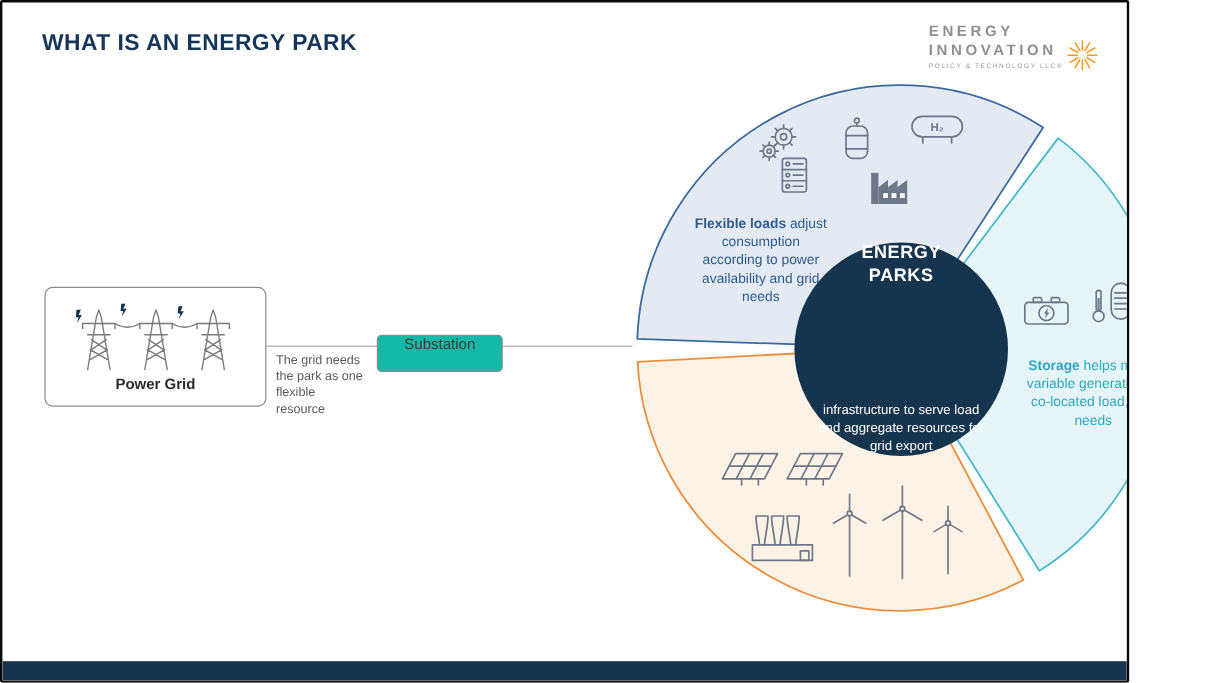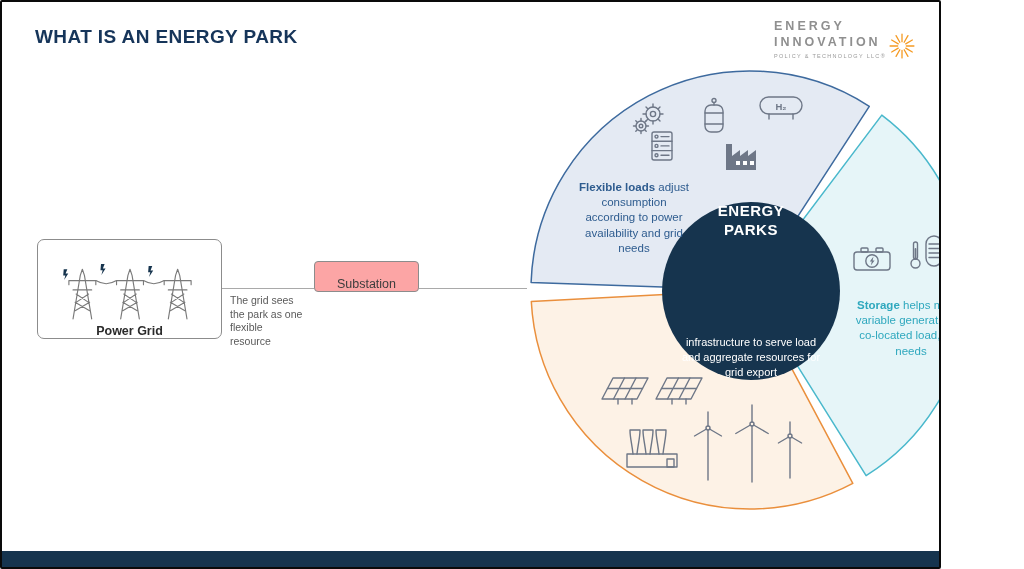--- a/index.html
+++ b/index.html
@@ -13,34 +13,34 @@
            color:#16355A; letter-spacing:.4px; }
 
   .logo { position:absolute; top:16px; right:24px; }
   .logo-row { display:flex; align-items:flex-end; }
   .logo-line { font-size:12.5px; font-weight:bold; letter-spacing:3px; line-height:1.3; color:#8F8F8F; }
   .logo-tagline { font-size:5.5px; letter-spacing:1.3px; color:#9A9A9A; margin-top:2px; }
   .sunburst { margin-left:3px; margin-top:-1px; }
 
   .grid-box { position:absolute; left:35px; top:237px; width:185px; height:100px;
               border:1.5px solid #8C8C8C; border-radius:7px; background:#fff;
-              display:flex; flex-direction:column; align-items:center; justify-content:flex-end; }
+              display:flex; flex-direction:column; align-items:center; justify-content:center; }
   .grid-label { font-size:12.5px; font-weight:bold; color:#2B2B2B; margin-top:3px; }
 
   .connector { position:absolute; border-top:1.5px solid #A9A9A9; height:0; }
   .c1 { left:220px; top:286px; width:92px; }
   .c2 { left:417px; top:286px; width:108px; }
 
   .note { position:absolute; font-size:10.5px; color:#5A5A5A; line-height:1.3; }
   .n1 { left:228px; top:292px; width:74px; }
   .n2 { left:428px; top:292px; width:94px; }
 
-  .substation { position:absolute; left:312px; top:259px; width:105px; height:31px;
-                border:1.5px solid #8C8C8C; border-radius:4px; background:#fca5a5;
-                display:flex; align-items:flex-end; justify-content:center;
+  .substation { position:absolute; left:312px; top:277px; width:105px; height:31px;
+                border:1.5px solid #8C8C8C; border-radius:4px; background:#14b8a6;
+                display:flex; align-items:flex-start; justify-content:center;
                 font-size:12.5px; color:#3D3D3D; }
 
   .pie { position:absolute; left:522px; top:62px; width:452px; height:452px; }
   .pie-svg { position:absolute; left:0; top:0; }
 
   .seg-text { position:absolute; text-align:center; font-size:11.5px; line-height:1.32; }
   .seg-text b { font-weight:bold; }
   .st-flex  { left:53px;  top:116px; width:114px; color:#2E5C8F; }
   .st-renew { left:38px;  top:232px; width:112px; color:#E87722; }
   .st-store { left:328px; top:234px; width:118px; color:#2FA8BE; }
@@ -86,21 +86,21 @@
       <g>
         <polygon points="0,0 3.5,0 1.8,4.2 4.4,4.2 0.4,10.5 1.6,6 -0.5,6" fill="#16344E" transform="translate(42,1)"></polygon>
         <polygon points="0,0 3.5,0 1.8,4.2 4.4,4.2 0.4,10.5 1.6,6 -0.5,6" fill="#16344E" transform="translate(88,3)"></polygon>
         <polygon points="0,0 3.5,0 1.8,4.2 4.4,4.2 0.4,10.5 1.6,6 -0.5,6" fill="#16344E" transform="translate(6,6)"></polygon>
       </g>
     </svg>
     <div class="grid-label">Power Grid</div>
   </div>
 
   <div class="connector c1"></div>
-  <div class="note n1">The grid sees the park as one flexible resource</div>
+  <div class="note n1">The grid needs the park as one flexible resource</div>
 
   <div class="substation">
     <span>Substation</span>
   </div>
 
   <div class="connector c2"></div>
 
   <div class="pie">
     <svg class="pie-svg" width="452" height="452" viewBox="0 0 452 452">
       <path d="M226 226 L7.1 218.4 A219 219 0 0 1 345.3 42.3 Z" stroke="#3D6A9E" stroke-width="1.5" stroke-linejoin="round" fill="#E4EAF3"></path>

